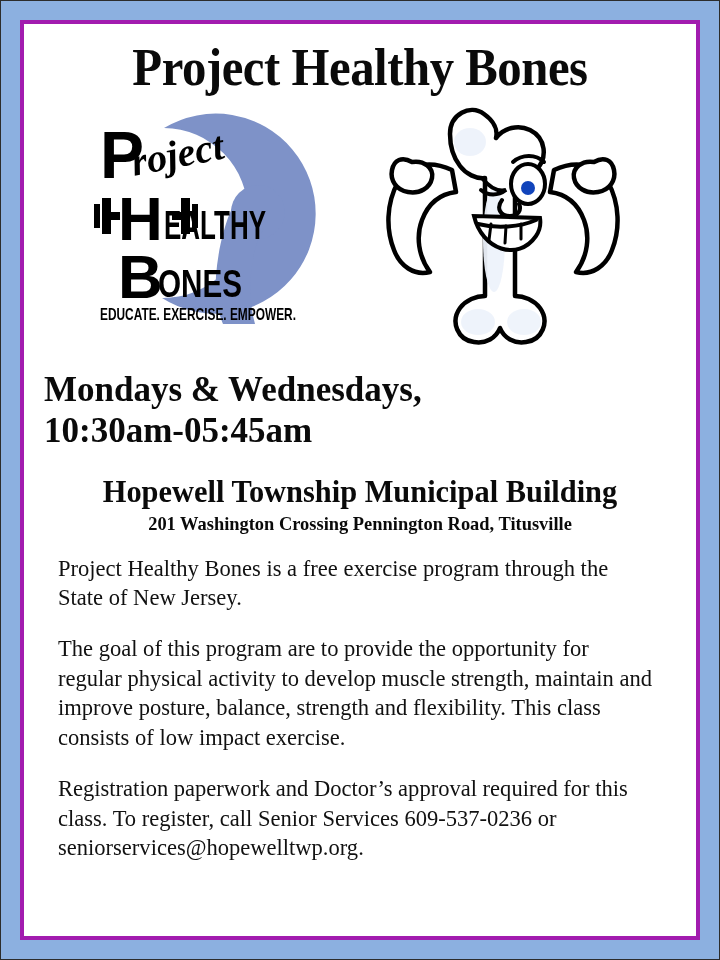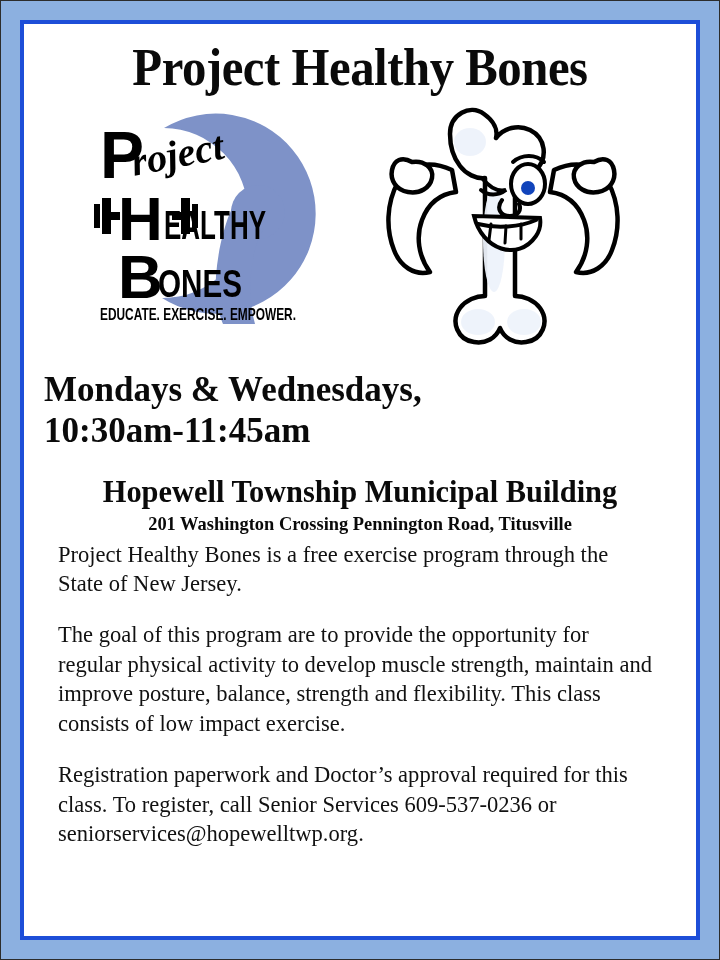--- a/index.html
+++ b/index.html
@@ -21,21 +21,21 @@
     padding: 19px;
     overflow: hidden;
   }
 
   .card {
     position: relative;
     width: 100%;
     height: 100%;
     box-sizing: border-box;
     background: #ffffff;
-    border: 4px solid #1d4ed8;
+    border: 4px solid #a21caf;
     padding: 0 20px;
   }
 
   
   .title {
     text-align: center;
     font-family: "Liberation Serif", serif;
     font-weight: bold;
     font-size: 53px;
     line-height: 1.05;
@@ -82,21 +82,21 @@
     font-weight: bold;
     font-size: 19px;
     line-height: 1.2;
     color: #0a0a0a;
     margin-top: 4px;
     transform: scaleX(0.97);
   }
 
   
   .body-copy {
-    margin-top: 4px;
+    margin-top: 18px;
     padding: 0 10px 0 14px;
   }
   .para {
     font-size: 23px;
     line-height: 1.28;
     color: #111111;
     margin: 0 0 22px 0;
     transform: scaleX(0.98);
     transform-origin: left center;
   }
@@ -221,21 +221,21 @@
             <path d="M128 126 L127 143" stroke-width="3"></path>
             <path d="M143 124 L143 139" stroke-width="3"></path>
           </g>
           <circle cx="150" cy="88" r="7" fill="#1144bb"></circle>
         </svg>
       </div>
     </div>
 
     <div class="schedule">
       <div>Mondays &amp; Wednesdays,</div>
-      <div>10:30am-11:45am</div>
+      <div>10:30am-05:45am</div>
     </div>
 
     <div class="venue">Hopewell Township Municipal Building</div>
     <div class="venue-address">201 Washington Crossing Pennington Road, Titusville</div>
 
     <div class="body-copy">
       <p class="para">Project Healthy Bones is a free exercise program through the State of New Jersey.</p>
       <p class="para">The goal of this program are to provide the opportunity for regular physical activity to develop muscle strength, maintain and improve posture, balance, strength and flexibility. This class consists of low impact exercise.</p>
       <p class="para">Registration paperwork and Doctor’s approval required for this class. To register, call Senior Services 609-537-0236 or seniorservices@hopewelltwp.org.</p>
     </div>

